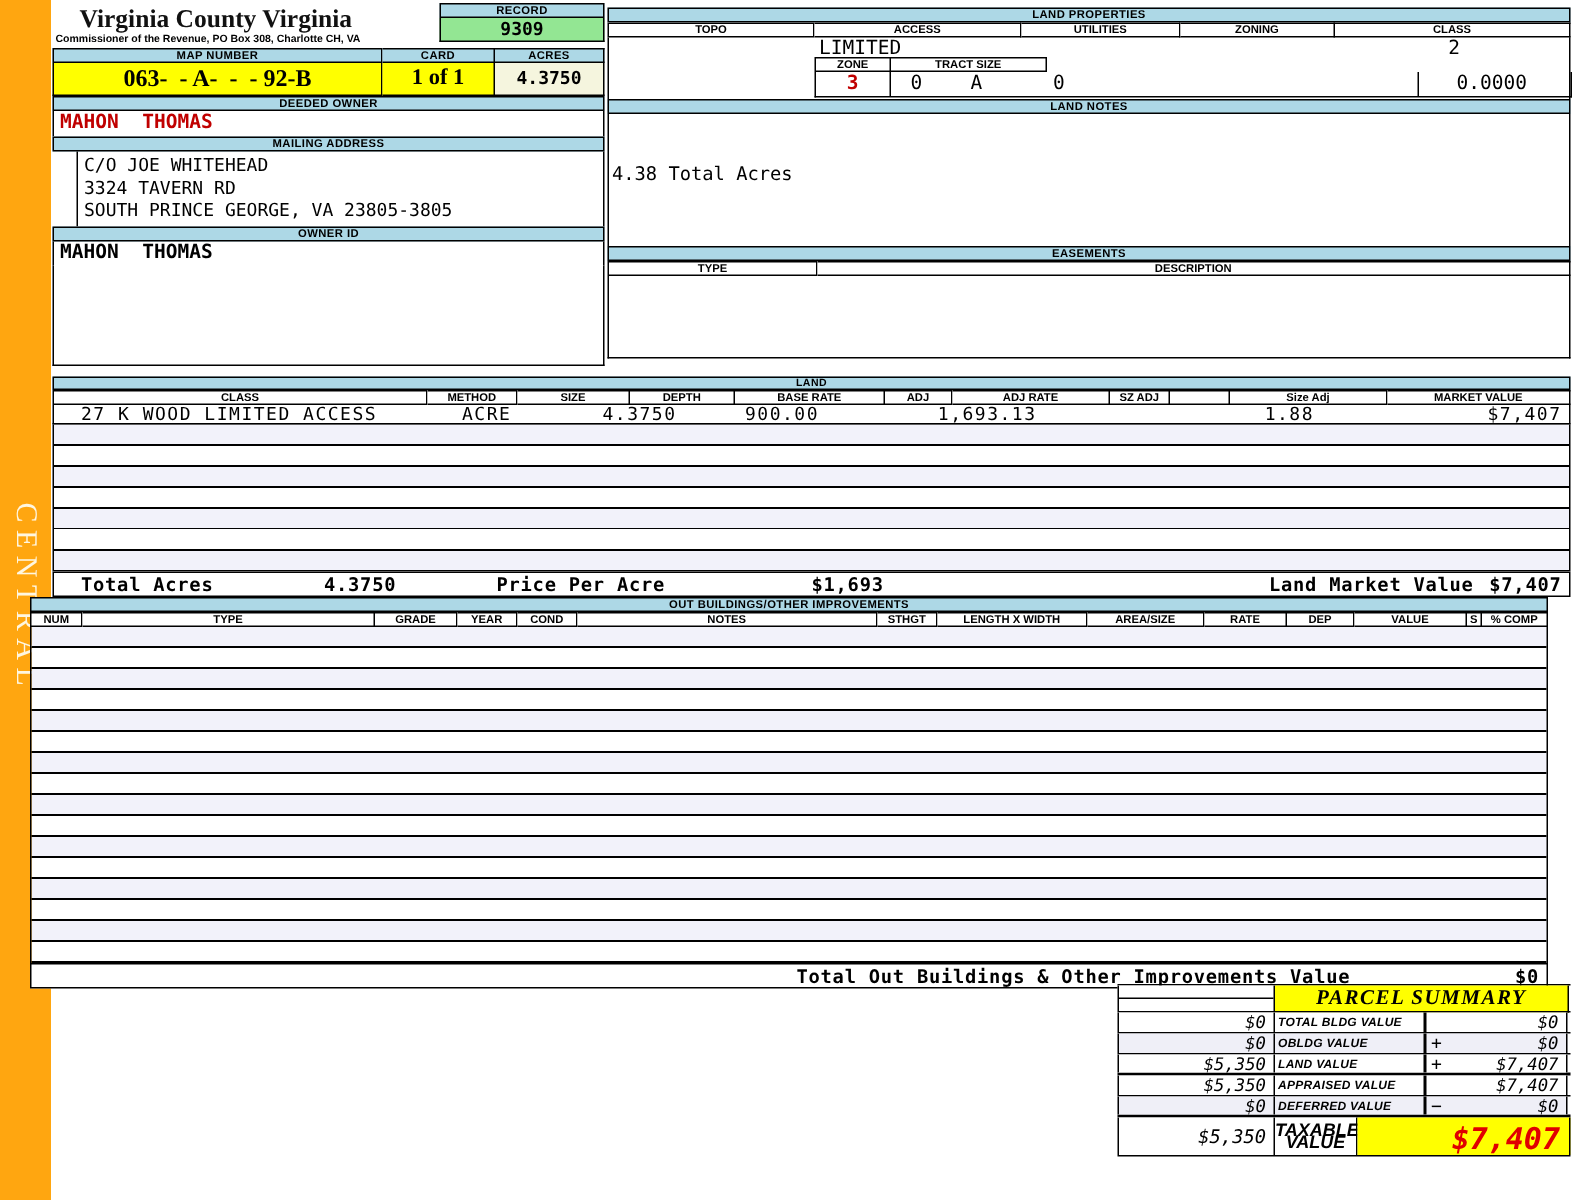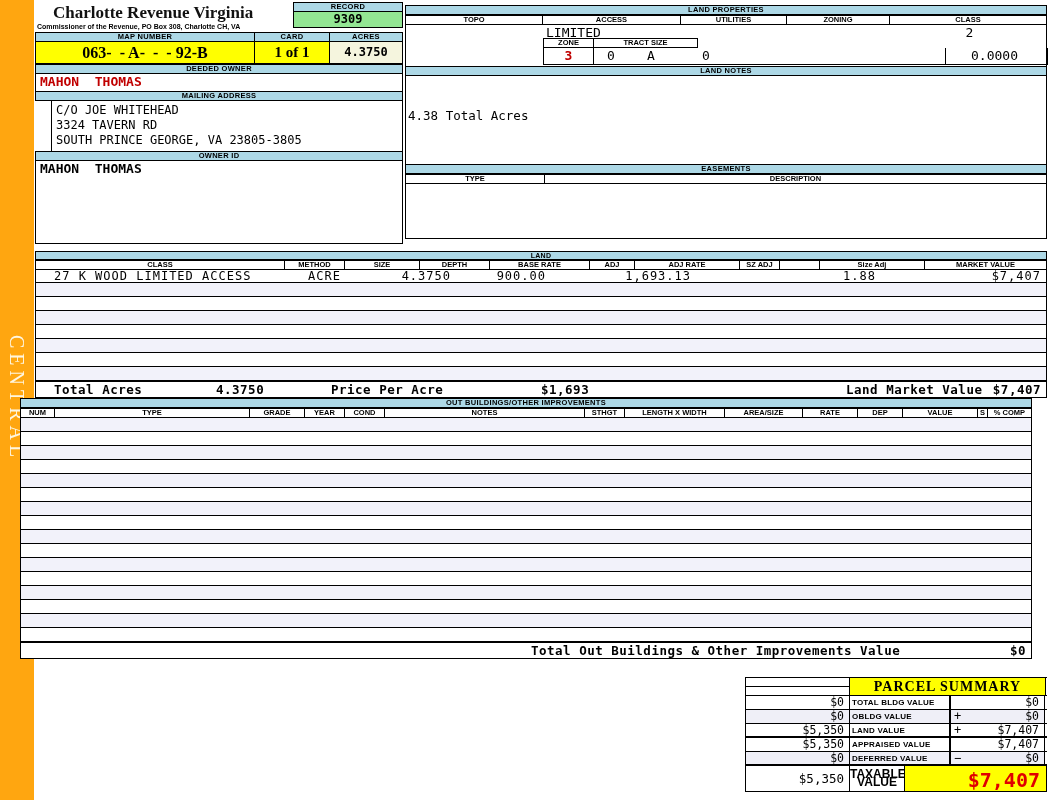--- a/index.html
+++ b/index.html
@@ -110,21 +110,21 @@
 <body>
 
 <div class="page">
 
   <div class="orange-band">
     <div class="vertical-label">CENTRAL</div>
   </div>
 
   <div class="abs" style="left:35px; top:2px; width:368px;">
     <div class="county-row">
-      <div class="county-name">Charlotte Revenue Virginia</div>
+      <div class="county-name">Virginia County Virginia</div>
       <div class="commissioner">Commissioner of the Revenue, PO Box 308, Charlotte CH, VA</div>
       <div class="record-box">
         <div class="strip">RECORD</div>
         <div class="record-value">9309</div>
       </div>
     </div>
 
     <div class="flex-row">
       <div class="strip" style="width:220px">MAP NUMBER</div>
       <div class="strip" style="width:75px; border-left:none">CARD</div>
@@ -244,21 +244,21 @@
       <div class="hdrcell" style="width:10px">S</div>
       <div class="hdrcell" style="width:44px">% COMP</div>
     </div>
     <div class="stripes ob-stripes"></div>
     <div class="totalrow">
       <span style="left:510px">Total Out Buildings &amp; Other Improvements Value</span>
       <span class="ra" style="left:880px; width:125px">$0</span>
     </div>
   </div>
 
-  <div class="abs parcel" style="left:745px; top:677px;">
+  <div class="abs parcel" style="left:745px; top:656px;font-style:italic;">
     <div class="ps-row ps-head">
       <div class="ps-prior"></div>
       <div class="ps-title">PARCEL SUMMARY</div>
     </div>
 
     <div class="ps-row ps-data">
       <div class="ps-prior">$0</div>
       <div class="ps-label">TOTAL BLDG VALUE</div>
       <div class="ps-val"><span class="ps-op"></span><span>$0</span></div>
     </div>

